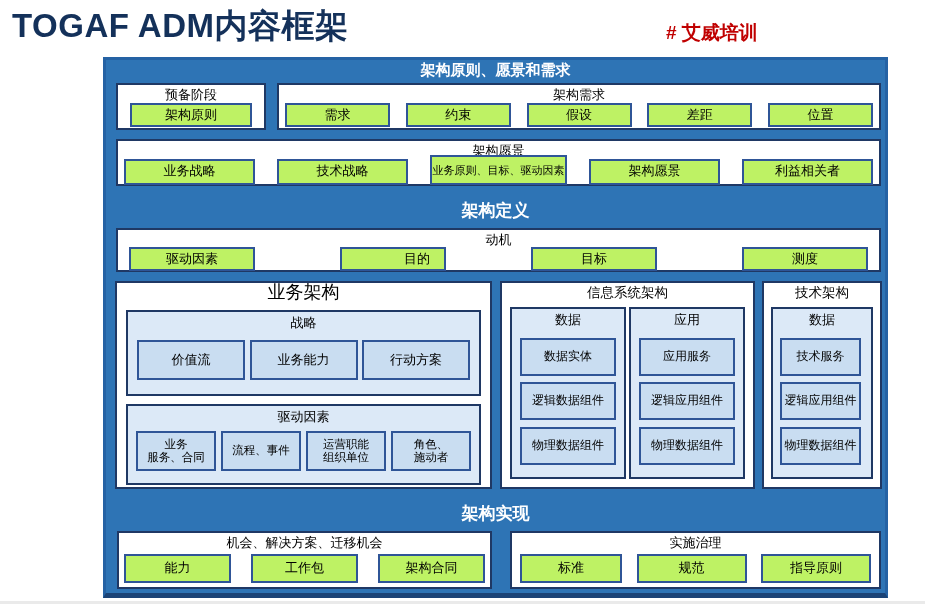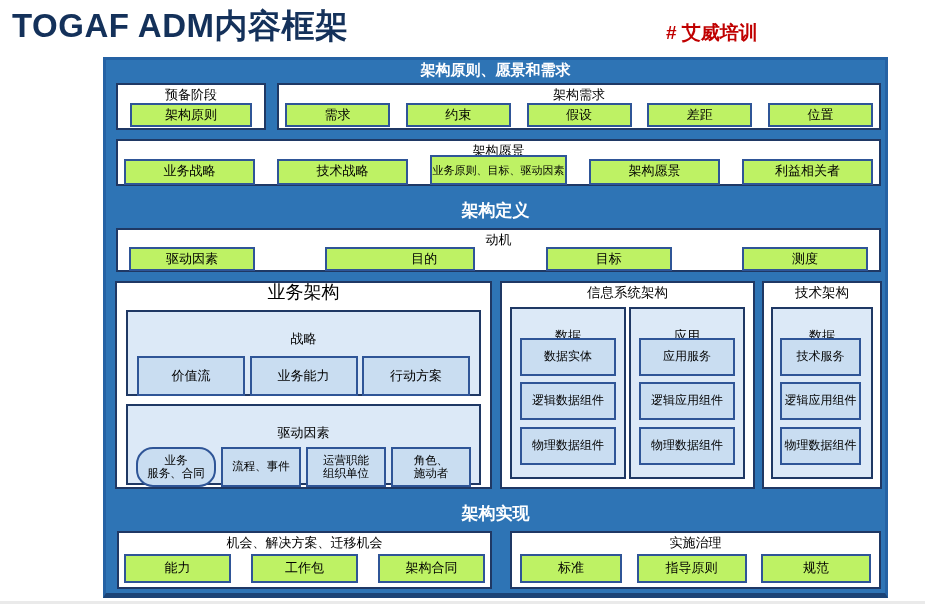--- a/index.html
+++ b/index.html
@@ -18,21 +18,21 @@
   .band3{top:502px;font-size:17px;}
 
   .wbox{position:absolute;background:#ffffff;border:2px solid #1F3864;box-sizing:border-box;}
   .wbox-title{text-align:center;font-size:13px;color:#000;padding-top:2px;line-height:15px;white-space:nowrap;}
 
   .leafrow{display:flex;justify-content:space-between;align-items:center;}
   .leaf{background:#bef264;border:2px solid #2F5597;box-sizing:border-box;display:flex;align-items:center;justify-content:center;text-align:center;font-size:13px;color:#000;white-space:pre-line;line-height:1.15;}
   .gleaf{background:#C9DDF1;}
 
   .group{position:absolute;background:#DCE9F7;border:2px solid #1F3864;box-sizing:border-box;}
-  .group-title{text-align:center;font-size:13px;color:#000;padding-top:3px;line-height:15px;white-space:nowrap;margin-top:16px;}
+  .group-title{text-align:center;font-size:13px;color:#000;padding-top:3px;line-height:15px;white-space:nowrap;}
 
   .colbox{position:absolute;background:#ffffff;border:2px solid #1F3864;box-sizing:border-box;}
   .stack{position:absolute;left:8px;right:8px;top:22px;bottom:6px;display:flex;flex-direction:column;justify-content:space-evenly;}
   .stack .leaf{height:38px;font-size:12px;}
 </style>
 </head>
 <body>
 
 <div class="canvas">
 
@@ -72,40 +72,40 @@
       <div class="leaf" style="width:131px;height:26px;">利益相关者</div>
     </div>
   </div>
 
   <div class="band band2">架构定义</div>
 
   <div class="wbox" style="left:116px;top:228px;width:765px;height:44px;">
     <div class="wbox-title">动机</div>
     <div class="leafrow" style="padding:0 11px;">
       <div class="leaf" style="width:126px;height:24px;">驱动因素</div>
-      <div class="leaf" style="width:150px;height:24px;padding-left:48px;">目的</div>
+      <div class="leaf" style="width:106px;height:24px;padding-left:48px;">目的</div>
       <div class="leaf" style="width:126px;height:24px;">目标</div>
       <div class="leaf" style="width:126px;height:24px;">测度</div>
     </div>
   </div>
 
   <div class="colbox" style="left:115px;top:281px;width:377px;height:208px;">
     <div class="wbox-title" style="font-size:18px;">业务架构</div>
     <div class="group" style="left:9px;right:9px;top:27px;height:86px;">
       <div class="group-title">战略</div>
       <div class="leafrow" style="padding:10px 9px 0;">
         <div class="leaf gleaf" style="width:108px;height:40px;">价值流</div>
         <div class="leaf gleaf" style="width:108px;height:40px;">业务能力</div>
         <div class="leaf gleaf" style="width:108px;height:40px;">行动方案</div>
       </div>
     </div>
     <div class="group" style="left:9px;right:9px;top:121px;height:81px;">
       <div class="group-title">驱动因素</div>
       <div class="leafrow" style="padding:7px 8px 0;">
-        <div class="leaf gleaf" style="width:80px;height:40px;font-size:11.5px;border-radius:17px;">业务
+        <div class="leaf gleaf" style="width:80px;height:40px;font-size:11.5px;">业务
 服务、合同</div>
         <div class="leaf gleaf" style="width:80px;height:40px;font-size:11.5px;">流程、事件</div>
         <div class="leaf gleaf" style="width:80px;height:40px;font-size:11.5px;">运营职能
 组织单位</div>
         <div class="leaf gleaf" style="width:80px;height:40px;font-size:11.5px;">角色、
 施动者</div>
       </div>
     </div>
   </div>
 
@@ -149,18 +149,18 @@
       <div class="leaf" style="width:107px;height:29px;">能力</div>
       <div class="leaf" style="width:107px;height:29px;">工作包</div>
       <div class="leaf" style="width:107px;height:29px;">架构合同</div>
     </div>
   </div>
 
   <div class="wbox" style="left:510px;top:531px;width:371px;height:58px;">
     <div class="wbox-title">实施治理</div>
     <div class="leafrow" style="padding:4px 8px 0;">
       <div class="leaf" style="width:102px;height:29px;">标准</div>
+      <div class="leaf" style="width:110px;height:29px;">规范</div>
       <div class="leaf" style="width:110px;height:29px;">指导原则</div>
-      <div class="leaf" style="width:110px;height:29px;">规范</div>
     </div>
   </div>
 
 </div>
 
 </body></html>

